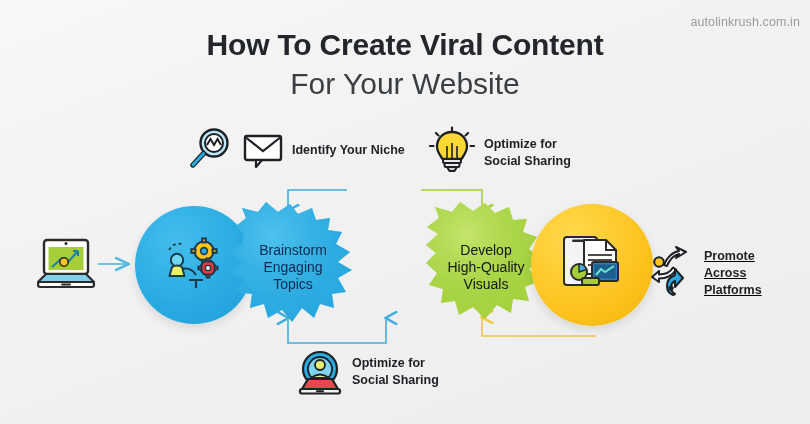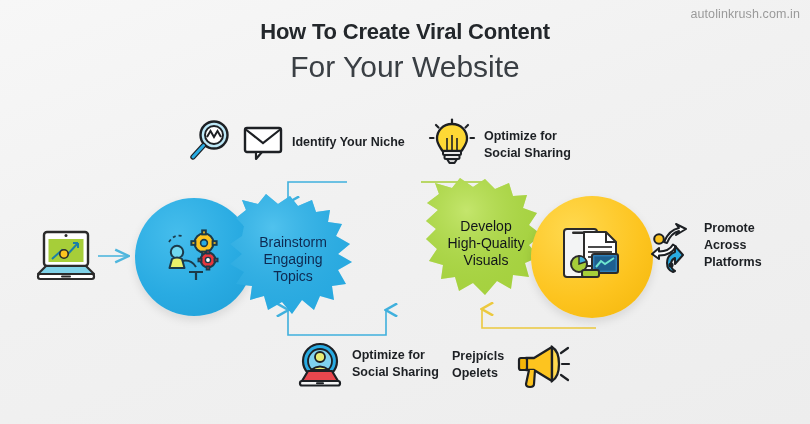--- a/index.html
+++ b/index.html
@@ -2,32 +2,32 @@
 <html><head>
 <meta charset="utf-8">
 <style>
   * { margin:0; padding:0; box-sizing:border-box; }
   html,body { width:810px; height:424px; overflow:hidden; }
   body {
     font-family:"Liberation Sans", sans-serif;
     background:linear-gradient(160deg,#f7f7f7 0%,#f1f1f1 45%,#ededed 100%);
     position:relative;
   }
-  .stage { position:absolute; inset:0; }
+  .stage { position:absolute; inset:0;margin-top:8px; }
 
   
   .watermark{
     position:absolute; top:7px; right:10px;
     font-size:12.5px; color:#9a9a9a; letter-spacing:.1px;
   }
 
   
   .title-wrap{ position:absolute; top:20px; left:0; width:810px; text-align:center; }
   .title-main{
-    font-size:22px; font-weight:bold; color:#23272b;
+    font-size:30px; font-weight:bold; color:#23272b;
     letter-spacing:-.2px; line-height:1.12;
   }
   .title-sub{
     font-size:30px; font-weight:normal; color:#3a3f44;
     line-height:1.25; margin-top:3px;
   }
 
   
   .abs{ position:absolute; }
 
@@ -153,21 +153,21 @@
           <stop offset="100%" stop-color="#1f9ed6" stop-opacity=".15"></stop>
         </radialGradient>
       </defs>
     </svg>
     <div class="blobtext dark" style="top:42px;">Brainstorm
 Engaging
 Topics</div>
   </div>
 
 
-  <div class="abs" style="left:424px;top:176px;">
+  <div class="abs" style="left:424px;top:192px;">
     <svg width="124" height="130" viewBox="0 0 124 130">
       <path d="M14,34 L3,27 L15,18 L11,7 L28,12 L36,2 L49,11 L61,3 L71,13 L85,7
                L89,20 L103,19 L99,32 L113,37 L105,49 L118,59 L105,69 L115,81
                L101,87 L105,101 L89,99 L87,113 L73,105 L61,119 L49,107 L35,115
                L31,101 L17,103 L19,89 L5,85 L13,73 L2,63 L12,53 L2,45 Z" fill="#a9d442"></path>
       <path d="M14,34 L3,27 L15,18 L11,7 L28,12 L36,2 L49,11 L61,3 L71,13 L85,7
                L89,20 L103,19 L99,32 L113,37 L105,49 L118,59 L105,69 L115,81
                L101,87 L105,101 L89,99 L87,113 L73,105 L61,119 L49,107 L35,115
                L31,101 L17,103 L19,89 L5,85 L13,73 L2,63 L12,53 L2,45 Z" fill="url(#ggreen2)"></path>
       <defs>
@@ -247,37 +247,22 @@
       <circle cx="24" cy="17" r="5" fill="#e8ec74" stroke="#1d2024" stroke-width="1.8"></circle>
       <path d="M15,30 q9,-7 18,0 z" fill="#e8ec74" stroke="#1d2024" stroke-width="1.8" stroke-linejoin="round"></path>
       <path d="M6,41 L42,41 L36,31 L12,31 Z" fill="#e8474e" stroke="#1d2024" stroke-width="2.2" stroke-linejoin="round"></path>
       <rect x="4" y="41" width="40" height="4.5" rx="2" fill="#f4f4f4" stroke="#1d2024" stroke-width="2.2"></rect>
       <rect x="20" y="42.3" width="8" height="2" rx="1" fill="#1d2024"></rect>
     </svg>
     <div class="callout-text">Optimize for
 Social Sharing</div>
   </div>
 
-  <div class="abs callout" style="left:452px;top:341px;">
-    <div class="callout-text" style="order:1;">Prejpícls
-Opelets</div>
-    <svg class="ico" style="order:2;" width="58" height="48" viewBox="0 0 58 48">
-      <path d="M14,17 L14,29 L22,29 L40,40 L40,6 L22,17 Z" fill="#fdc41f" stroke="#1d2024" stroke-width="2.3" stroke-linejoin="round"></path>
-      <path d="M40,6 L40,40 q7,-4 7,-17 q0,-13 -7,-17 Z" fill="#ffd94f" stroke="#1d2024" stroke-width="2.3"></path>
-      <rect x="7" y="17" width="8" height="12" rx="2" fill="#f2b509" stroke="#1d2024" stroke-width="2.2"></rect>
-      <path d="M17,29 L14,43 q0,3 4,3 q4,0 4,-3 L23,29" fill="#fdc41f" stroke="#1d2024" stroke-width="2.2" stroke-linejoin="round"></path>
-      <g stroke="#1d2024" stroke-width="2.2" stroke-linecap="round">
-        <line x1="49" y1="12" x2="56" y2="7"></line>
-        <line x1="50" y1="23" x2="57" y2="23"></line>
-        <line x1="49" y1="34" x2="56" y2="39"></line>
-      </g>
-    </svg>
-  </div>
-
-  <div class="abs callout" style="left:648px;top:220px;align-items:flex-start;">
+
+  <div class="abs callout" style="left:648px;top:235px;align-items:flex-end;text-decoration:underline;">
     <svg class="ico" width="48" height="56" viewBox="0 0 48 56">
       <path d="M16,22 q5,-12 15,-14 l-3,-4 l10,5 l-10,6 l3,-4 q-8,2 -12,12 Z" fill="#fff" stroke="#1d2024" stroke-width="2" stroke-linejoin="round"></path>
       <circle cx="11" cy="19" r="4.8" fill="#fdc41f" stroke="#1d2024" stroke-width="2"></circle>
       <path d="M4,34 l7,-6 l0,3.5 q10,0 14,-7 l3,2 q-5,9 -17,9 l0,3.5 Z" fill="#fff" stroke="#1d2024" stroke-width="2" stroke-linejoin="round"></path>
       <path d="M25,52 q-6,-2 -6,-9 q0,-8 8,-11 l0,-6 l8,9 l-8,9 l0,-6 q-4,2 -4,6 q0,5 4,7 Z" fill="#29abe2" stroke="#1d2024" stroke-width="2" stroke-linejoin="round"></path>
       <circle cx="23" cy="45" r="2.6" fill="#1d2024"></circle>
     </svg>
     <div class="callout-text">Promote
 Across
 Platforms</div>

